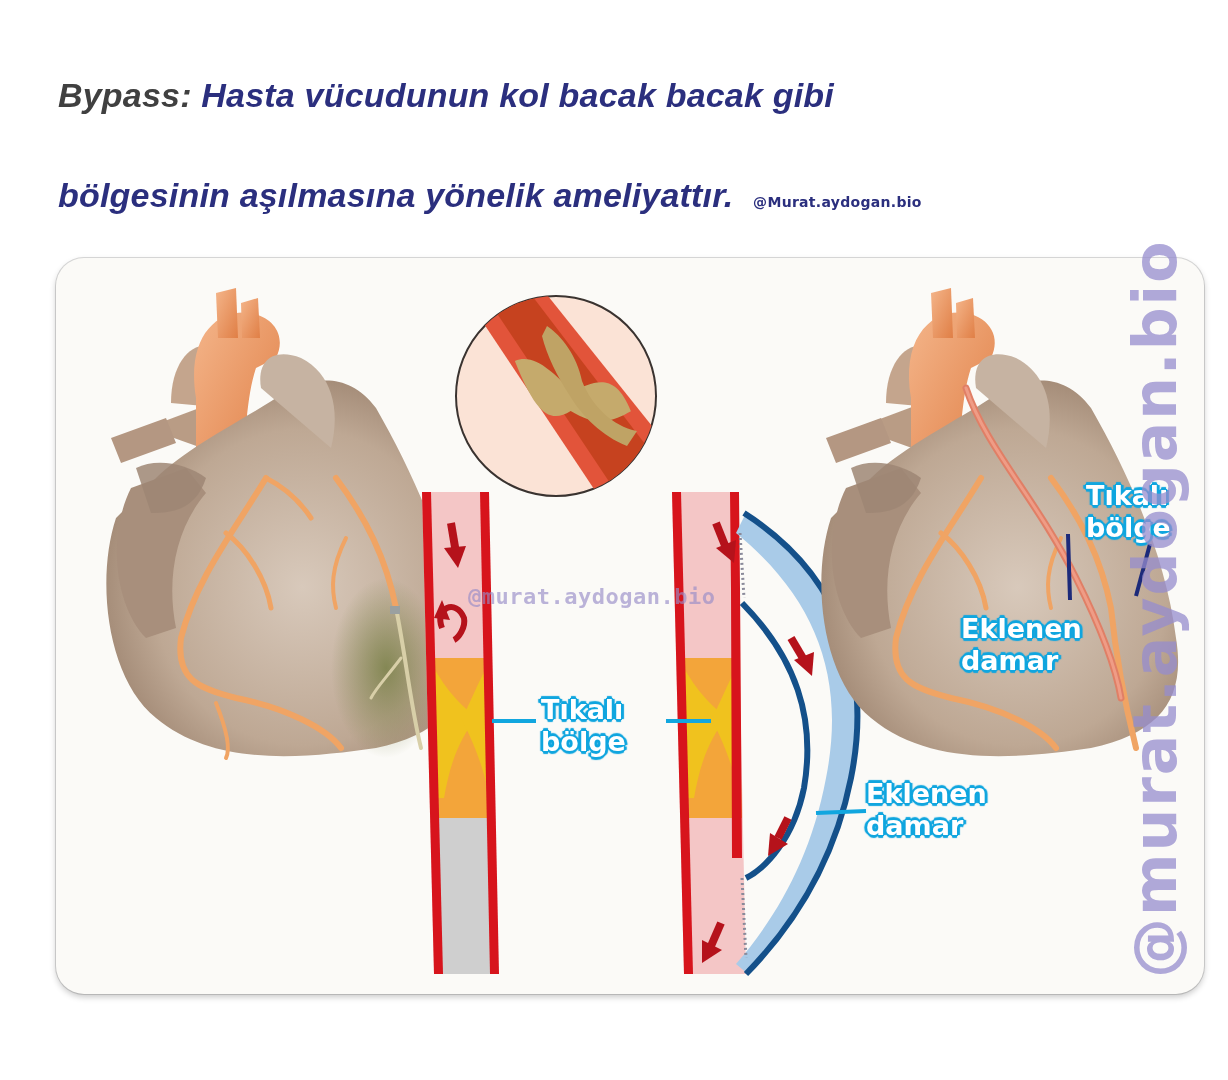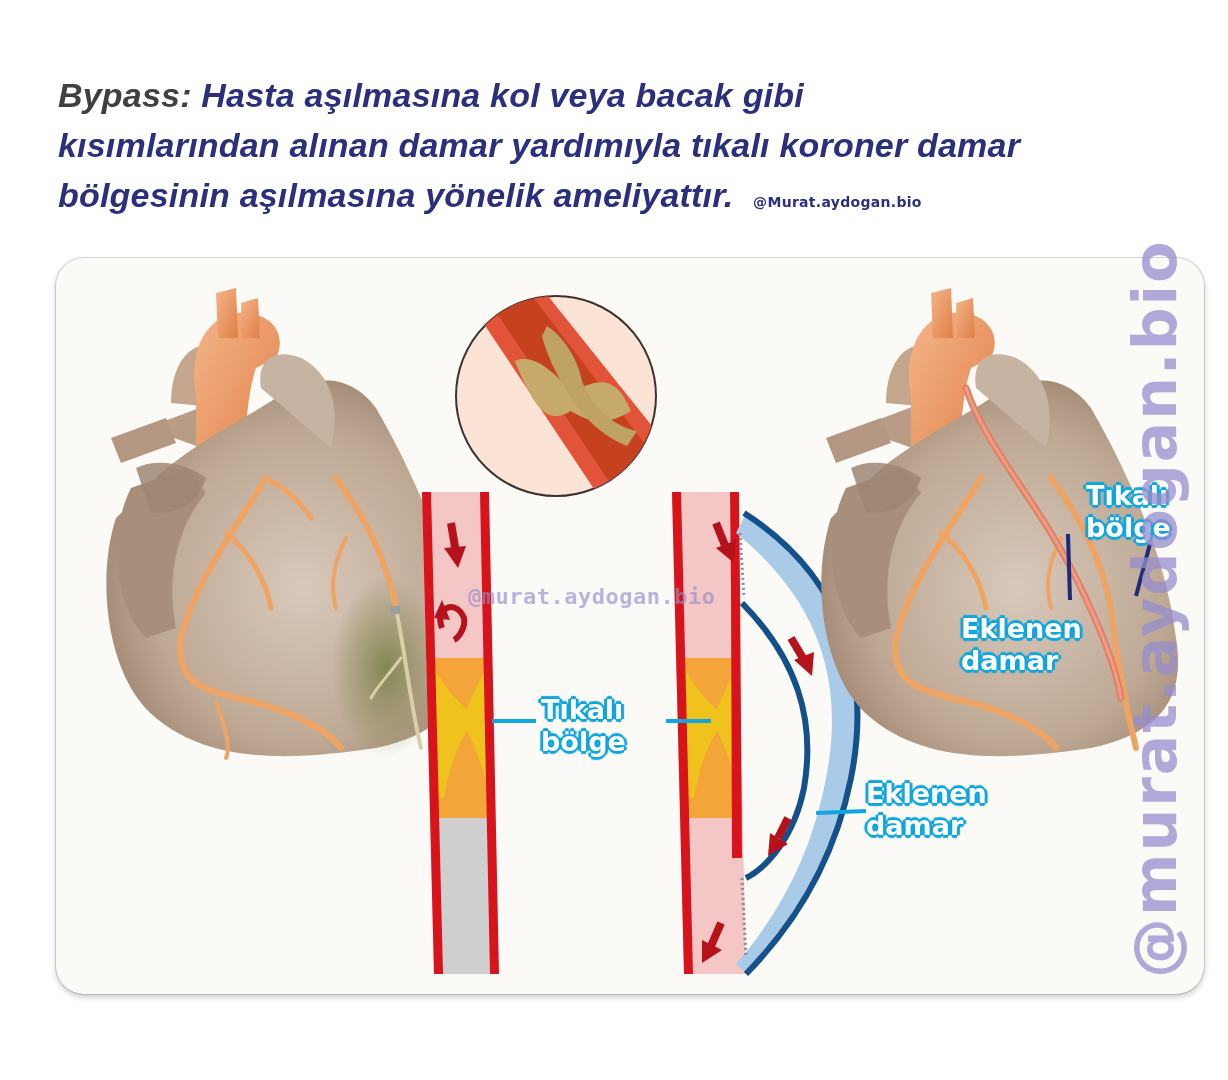--- a/index.html
+++ b/index.html
@@ -12,22 +12,22 @@
   .label { position:absolute; font-family:"DejaVu Sans", sans-serif; font-weight:bold; color:#ffffff; font-size:27px; line-height:32px;
            text-shadow: 0 0 2px #11a6df, 1px 1px 0 #11a6df, -1px -1px 0 #11a6df, 1px -1px 0 #11a6df, -1px 1px 0 #11a6df, 2px 0 0 #11a6df, -2px 0 0 #11a6df, 0 2px 0 #11a6df, 0 -2px 0 #11a6df, 3px 0 1px #11a6df, -3px 0 1px #11a6df, 0 3px 1px #11a6df, 0 -3px 1px #11a6df; }
   .wm-center { position:absolute; left:412px; top:326px; font-family:"DejaVu Sans Mono", monospace; font-weight:bold; font-size:22px; color:rgba(150,140,200,0.65); letter-spacing:0.5px; }
   .wm-side { position:absolute; left:1120px; top:978px; transform-origin:0 0; transform:rotate(-90deg); font-family:"DejaVu Sans", sans-serif; font-weight:bold; font-size:60px; color:rgba(150,140,205,0.75); white-space:nowrap; letter-spacing:2px; }
 </style>
 </head>
 <body>
 
 <div class="caption">
   <span class="term">Bypass:</span>
-  <span>Hasta aşılmasına kol veya bacak gibi</span><br>
-  <span>kısımlarından alınan damar yardımıyla tıkalı koroner damar</span><br>
+  <span>Hasta vücudunun kol bacak bacak gibi</span><br>
+  <br>
   <span>bölgesinin aşılmasına yönelik ameliyattır.</span>
   <span class="credit">@Murat.aydogan.bio</span>
 </div>
 
 <div class="panel">
   <svg width="1148" height="736" viewBox="0 0 1148 736">
     <defs>
       <radialGradient id="heartBody" cx="0.55" cy="0.55" r="0.6">
         <stop offset="0" stop-color="#d8c9bb"></stop>
         <stop offset="0.7" stop-color="#bea894"></stop>

